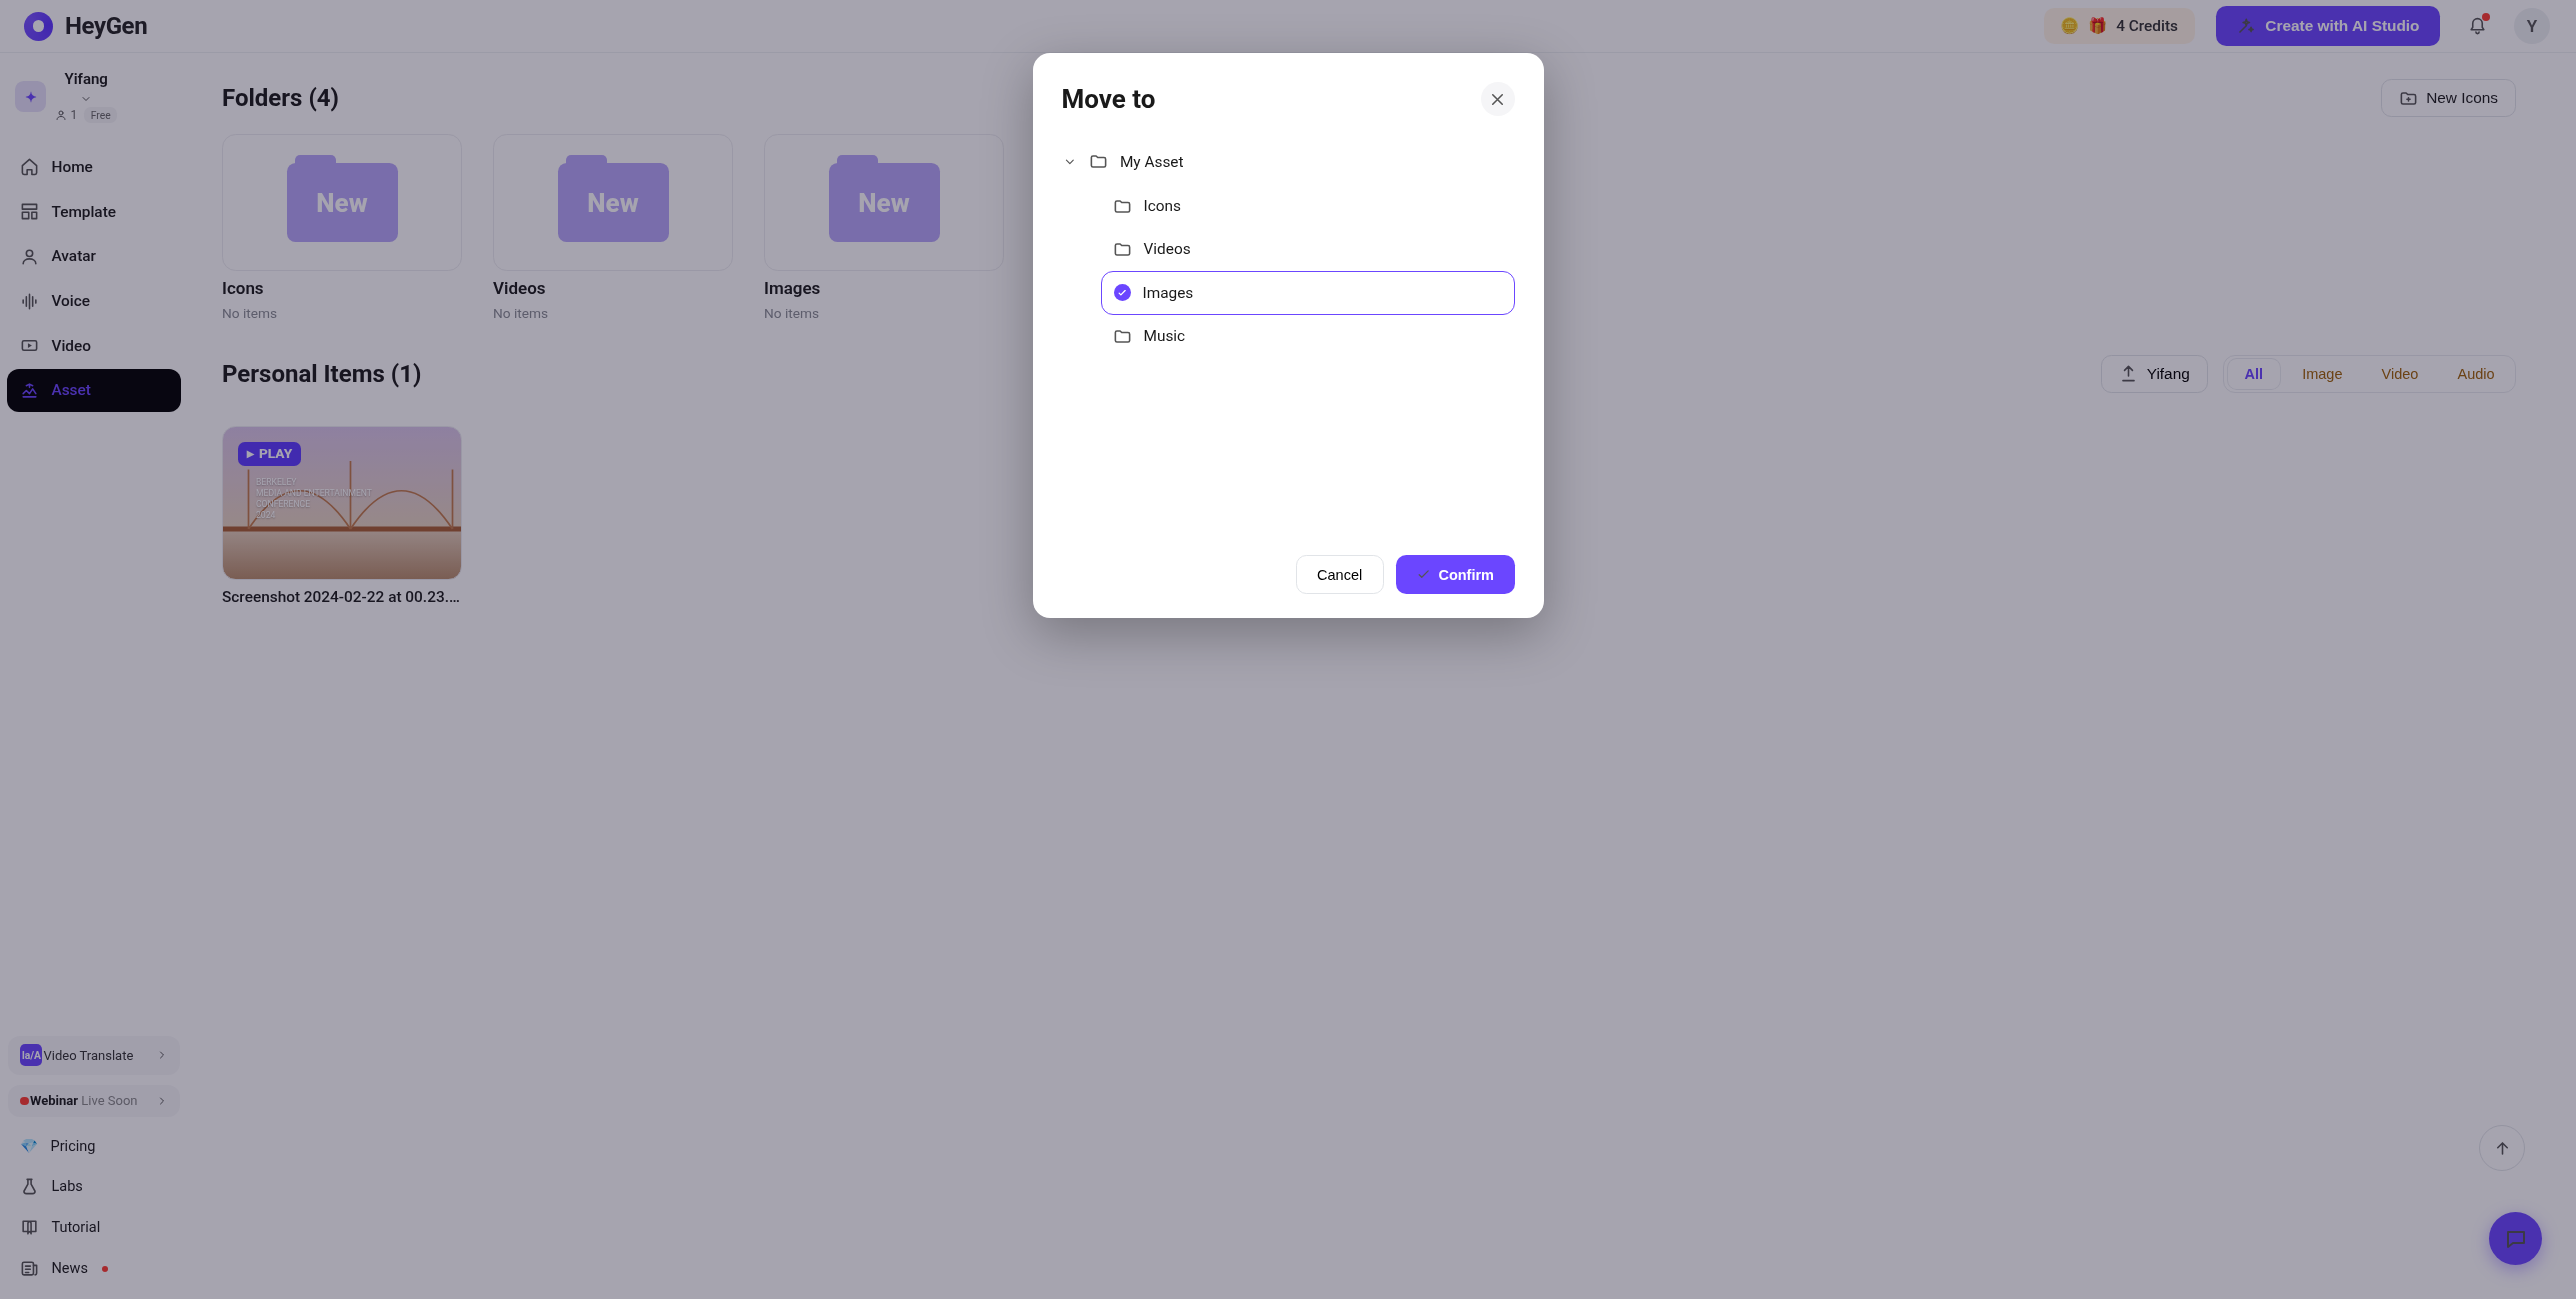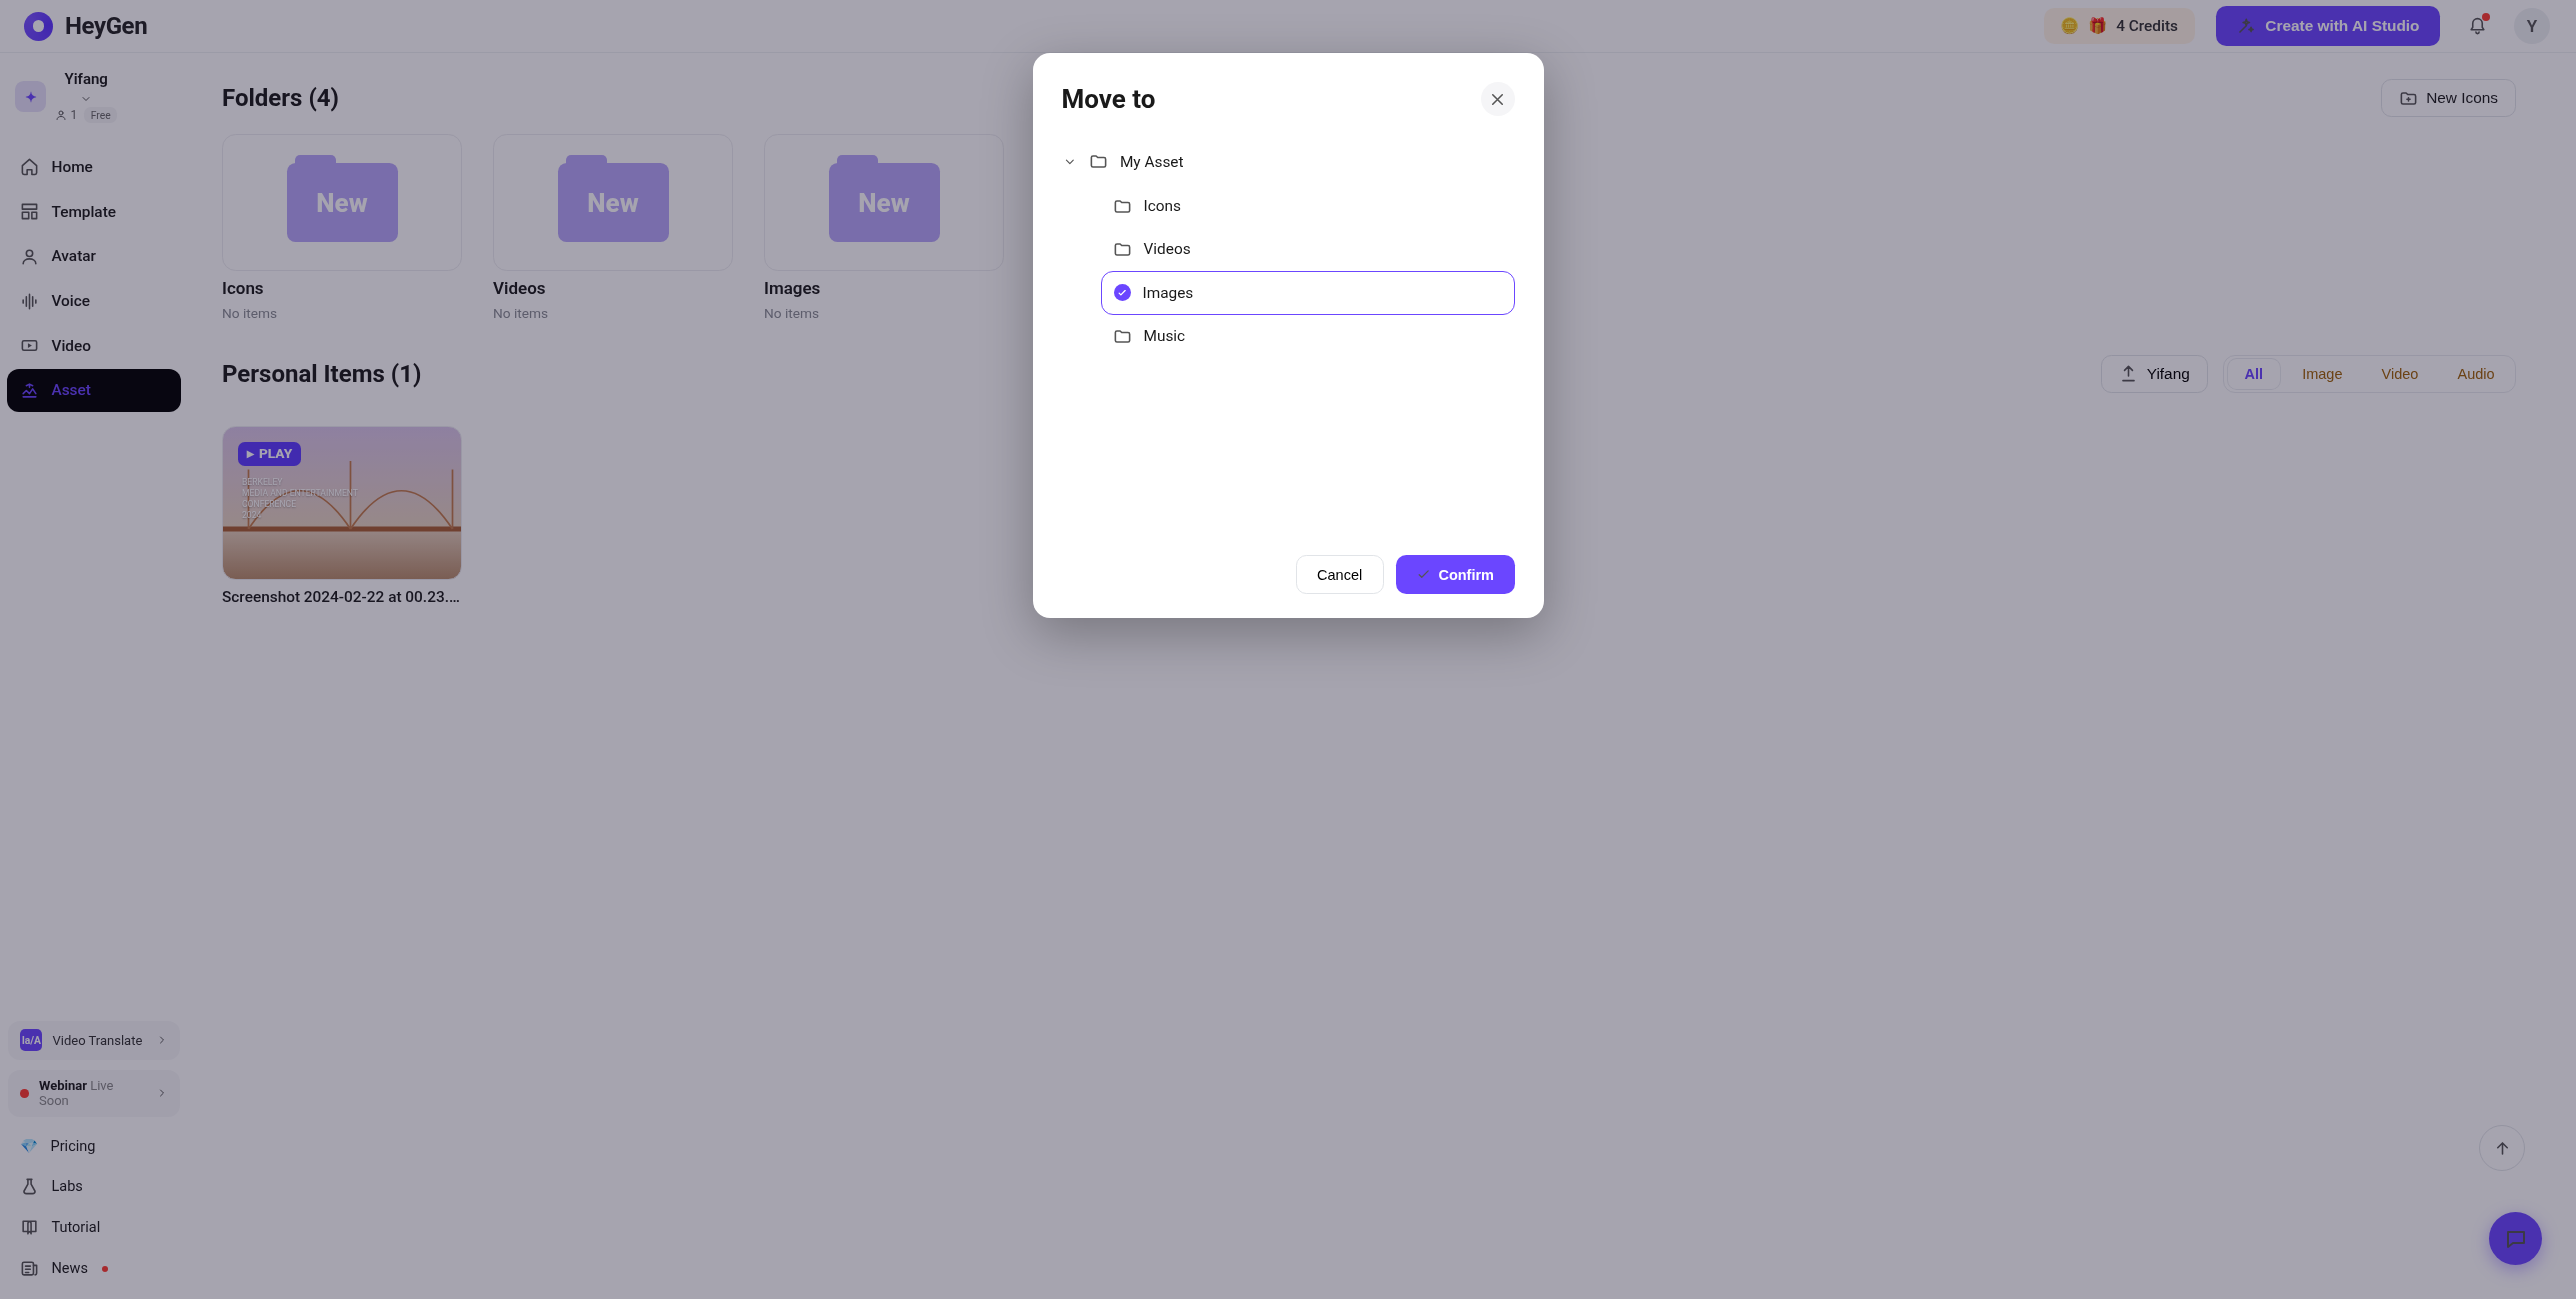--- a/index.html
+++ b/index.html
@@ -84,21 +84,21 @@
     display: flex; align-items: center; gap: 12px;
     padding: 12px 13.7px; border-radius: 12px;
     color: #1a1a1a; font-size: 15.4px; font-weight: 500; cursor: pointer;
   }
   .nav-item.active { background: #000000; color: #6b46ff; }
   .nav-item.active svg { stroke: #6b46ff; }
 
   .sidebar-spacer { flex: 1; }
 
   .promo {
-    display: flex; align-items: center; gap: 10px;
+    display: flex; align-items: center; gap: 1px;
     background: #f7f7f9; border-radius: 12px; padding: 8.6px 12px; margin: 5.1px 1.7px; cursor: pointer;
   }
   .promo .badge {
     width: 22px; height: 22px; border-radius: 5.1px; background: #6b46ff; color: #fff;
     font-size: 10.3px; font-weight: 700; display: flex; align-items: center; justify-content: center;
   }
   .promo-label { font-size: 13px; color: #333; }
   .promo .chev { margin-left: auto; }
   .live-dot { width: 8.6px; height: 8.6px; background: #ff3b30; border-radius: 50%; display: inline-block; }
   .promo-webinar .text { font-size: 13px; }
@@ -171,21 +171,21 @@
     position: absolute; inset: 0;
   }
   .bridge .cables { stroke: #c07a4b; stroke-width: 2; fill: none; }
   .bridge .deck   { stroke: #a85e33; stroke-width: 6; }
   .play-badge {
     position: absolute; left: 15.4px; top: 15.4px; background: #5c3bff; color: #fff;
     border-radius: 6.8px; padding: 3.4px 8.6px 5.1px 8.6px; font-weight: 800; font-size: 13.7px;
     display: flex; align-items: center; gap: 5.1px;
   }
   .conf-text {
-    position: absolute; left: 19px; top: 50px; color: #fff; font-size: 8.6px; line-height: 1.3;
+    position: absolute; left: 33px; top: 50px; color: #fff; font-size: 8.6px; line-height: 1.3;
     text-shadow: 0 0.9px 1.7px rgba(0,0,0,.3);
   }
   .item-name {
     font-size: 15.4px; font-weight: 500;
     white-space: nowrap; overflow: hidden; text-overflow: ellipsis; max-width: 240px;
   }
 
   .scroll-top {
     position: absolute; right: 51px; bottom: 128px;
     width: 46px; height: 46px; border-radius: 50%; border: 0.9px solid #e1e4e8; background: #fff;

